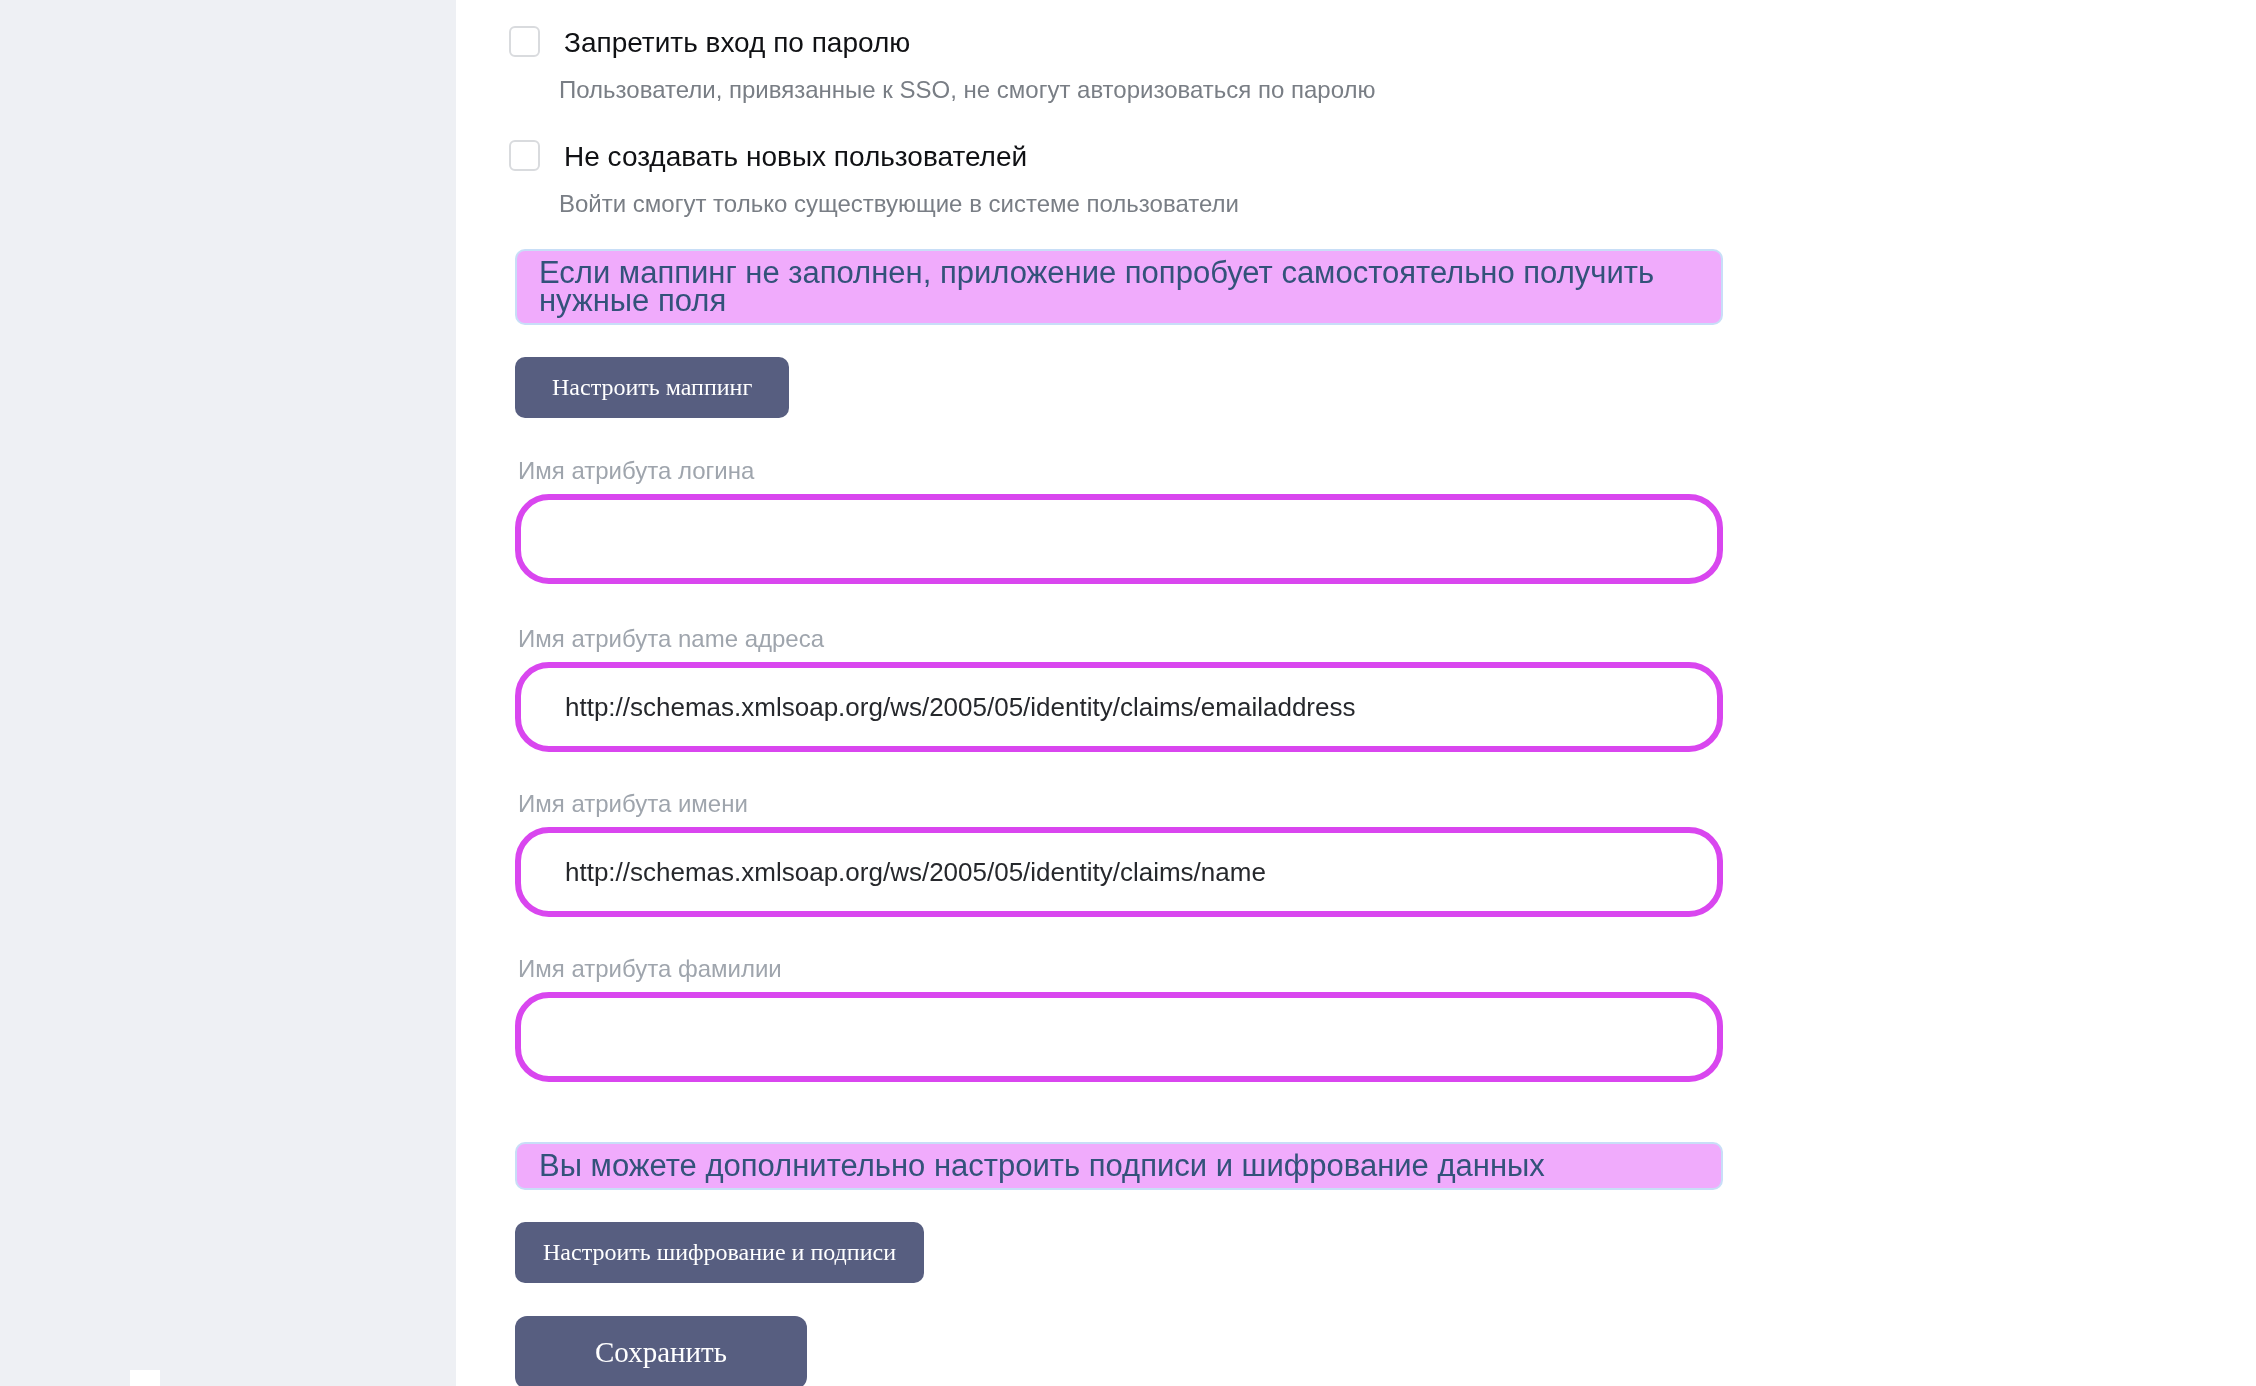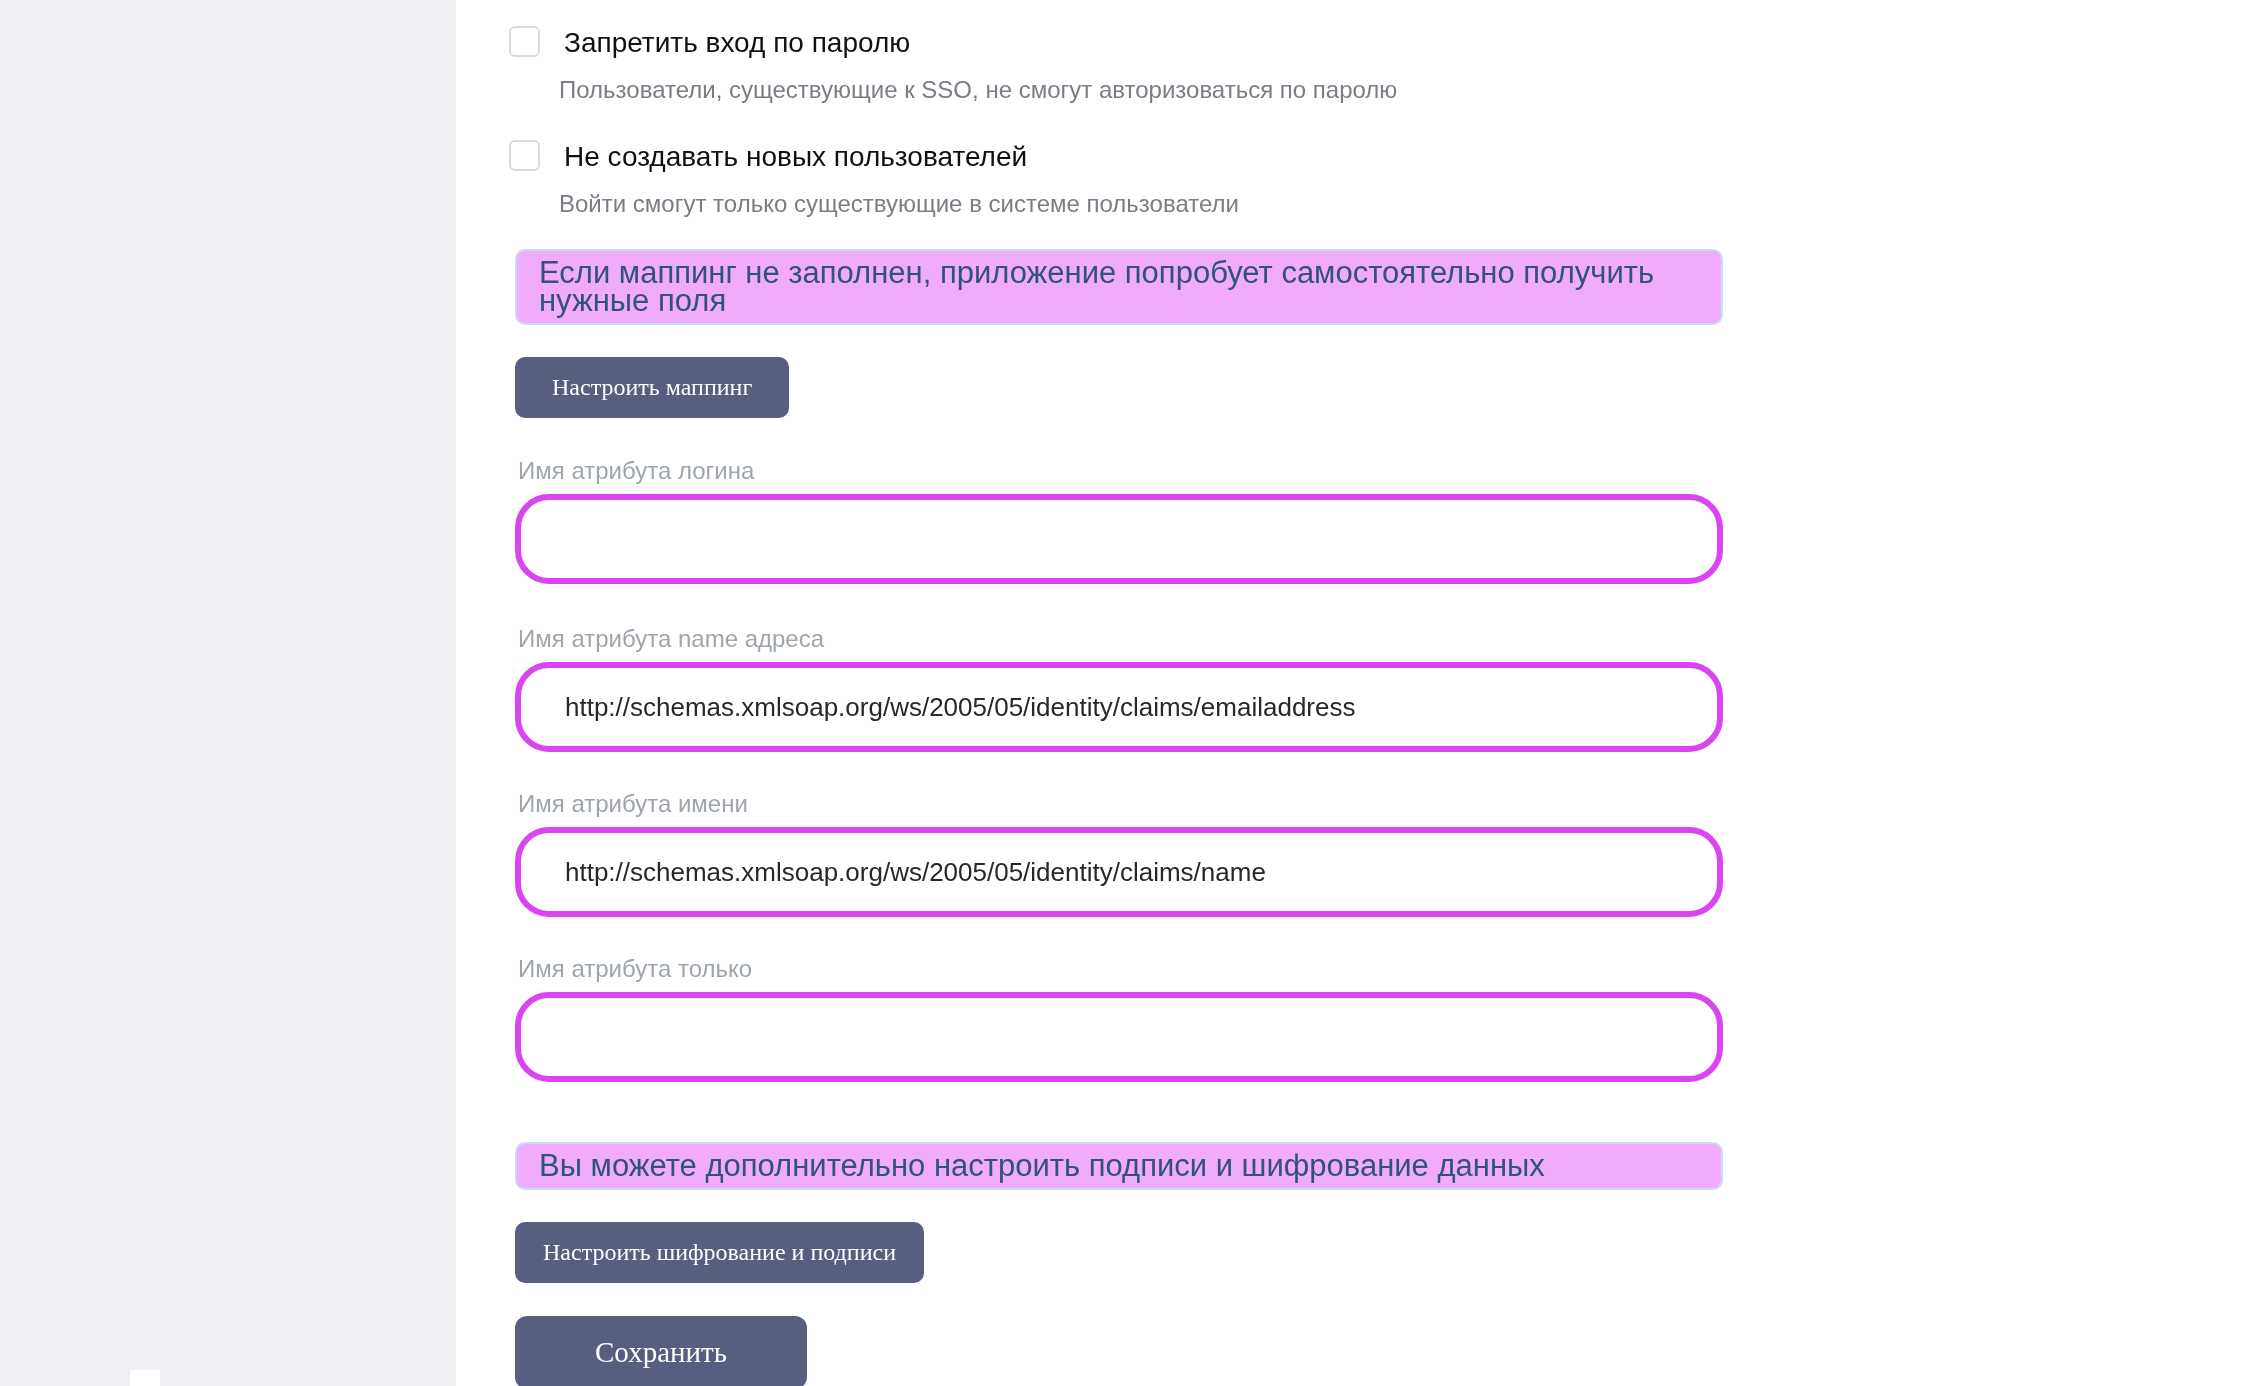--- a/index.html
+++ b/index.html
@@ -110,21 +110,21 @@
 <aside class="sidebar">
   <div class="sidebar-notch"></div>
 </aside>
 
 <main class="content">
 
   <div class="cb-row first">
     <span class="cb-box"></span>
     <label class="cb-label">Запретить вход по паролю</label>
   </div>
-  <div class="cb-desc">Пользователи, существующие к SSO, не смогут авторизоваться по паролю</div>
+  <div class="cb-desc">Пользователи, привязанные к SSO, не смогут авторизоваться по паролю</div>
 
   <div class="cb-row second">
     <span class="cb-box"></span>
     <label class="cb-label">Не создавать новых пользователей</label>
   </div>
   <div class="cb-desc">Войти смогут только существующие в системе пользователи</div>
 
   <div class="banner">Если маппинг не заполнен, приложение попробует самостоятельно получить нужные поля</div>
 
   <div class="btn-row">
@@ -133,21 +133,21 @@
 
   <div class="field-label login">Имя атрибута логина</div>
   <input class="field-input" type="text" value="" style="">
 
   <div class="field-label email">Имя атрибута name адреса</div>
   <input class="field-input" type="text" value="http://schemas.xmlsoap.org/ws/2005/05/identity/claims/emailaddress" style="">
 
   <div class="field-label name">Имя атрибута имени</div>
   <input class="field-input" type="text" value="http://schemas.xmlsoap.org/ws/2005/05/identity/claims/name" style="">
 
-  <div class="field-label surname">Имя атрибута только</div>
+  <div class="field-label surname">Имя атрибута фамилии</div>
   <input class="field-input" type="text" value="" style="">
 
   <div class="banner second">Вы можете дополнительно настроить подписи и шифрование данных</div>
 
   <div class="btn-row">
     <button class="btn signing">Настроить шифрование и подписи</button>
   </div>
 
   <div class="btn-row">
     <button class="btn save">Сохранить</button>

